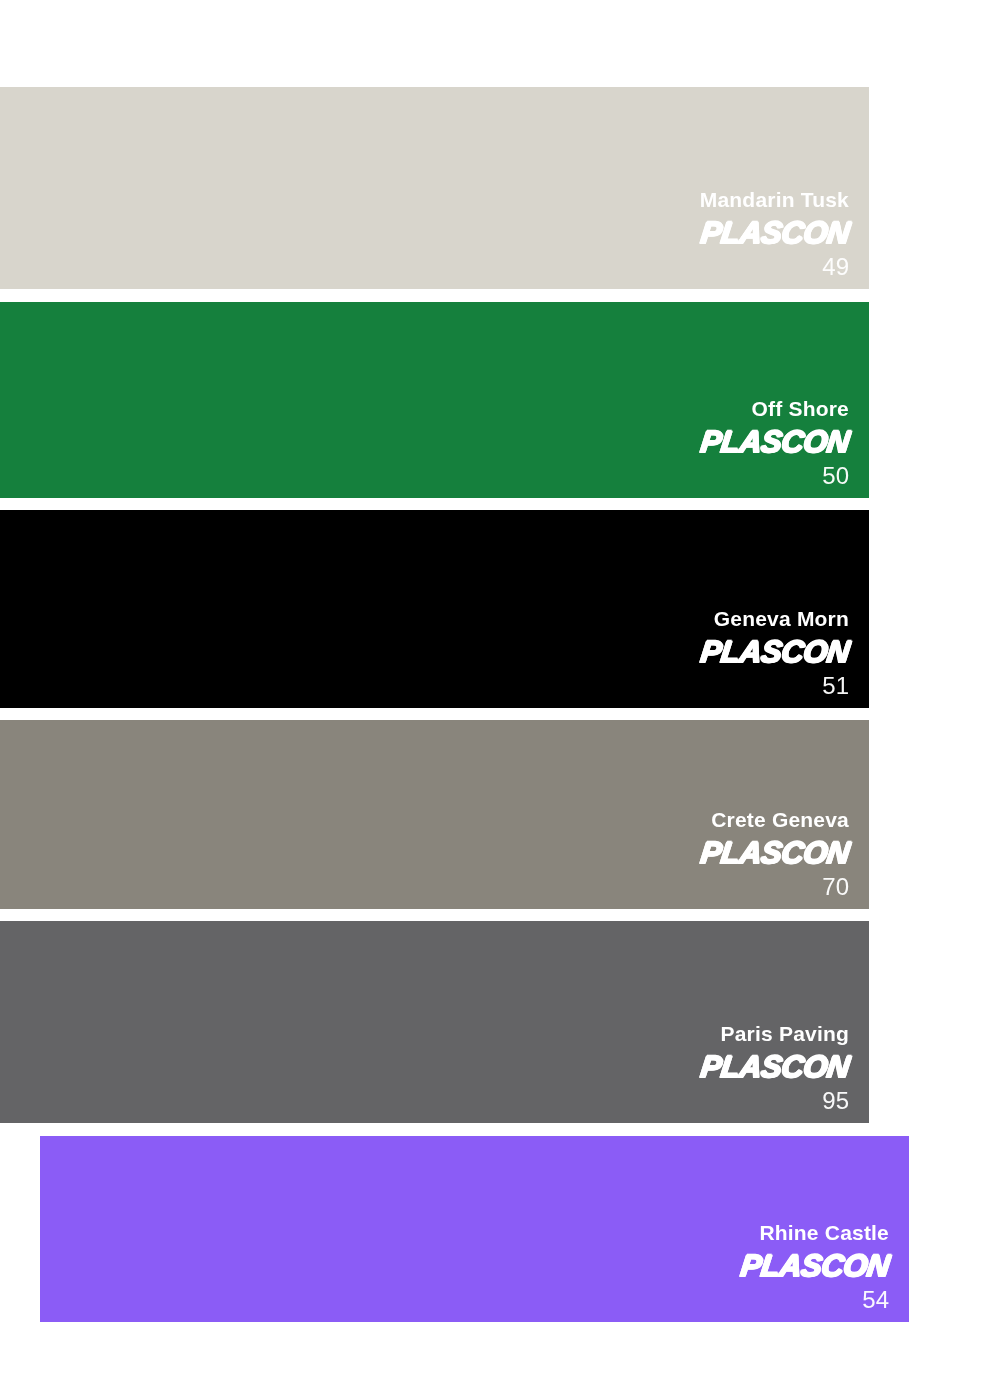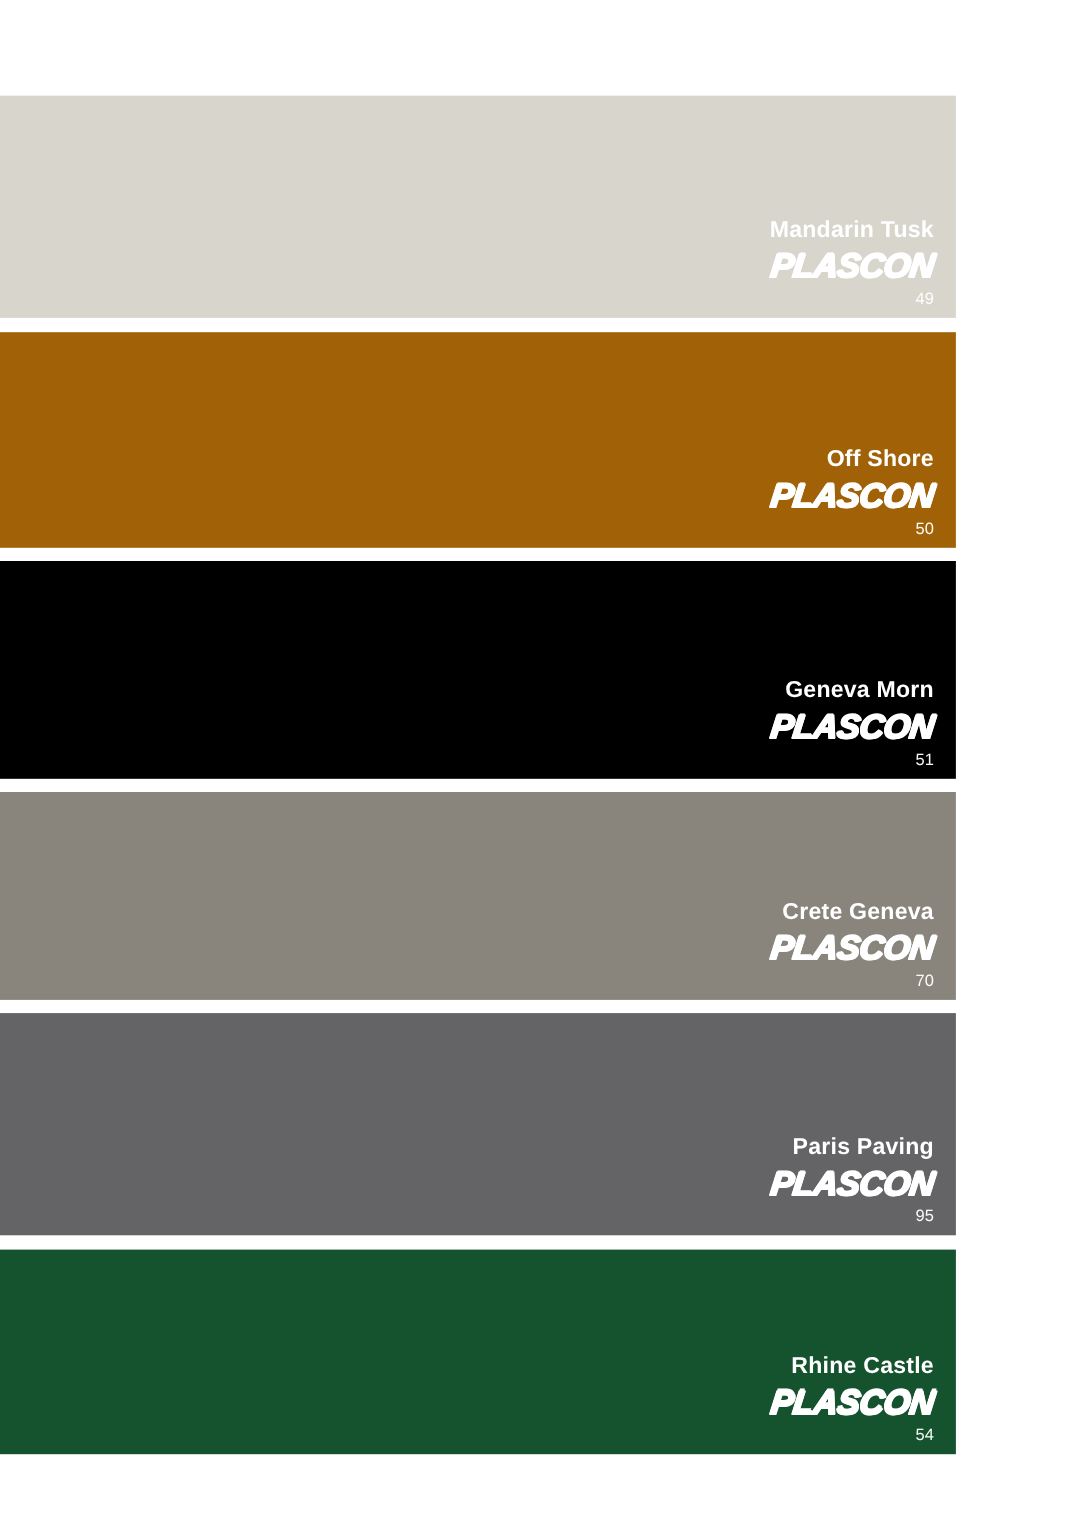--- a/index.html
+++ b/index.html
@@ -73,40 +73,40 @@
        0 -1px 0 #ffffff,
        1px 1px 0 #ffffff,
       -1px 1px 0 #ffffff;
   }
 
   .swatch-number {
     display: block;
     margin-top: 7px;
     color: #ffffff;
     font-family: "Liberation Sans", sans-serif;
-    font-size: 15px;
+    font-size: 24px;
     font-weight: 300;
     line-height: 1;
     opacity: 0.96;
     white-space: nowrap;
   }
 </style>
 </head>
 <body>
 
 <div id="swatch-page">
 
 <div class="swatch-band" style="top: 87px; height: 202px; background: rgb(216, 213, 204);">
     <div class="swatch-label-stack">
       <span class="swatch-name">Mandarin Tusk</span>
       <span class="brand-logo">PLASCON</span>
       <span class="swatch-number">49</span>
     </div>
   </div>
-    <div class="swatch-band" style="top: 302px; height: 196px; background: #a16207;">
+    <div class="swatch-band" style="top: 302px; height: 196px; background: #15803d;">
     <div class="swatch-label-stack">
       <span class="swatch-name">Off Shore</span>
       <span class="brand-logo">PLASCON</span>
       <span class="swatch-number">50</span>
     </div>
   </div>
     <div class="swatch-band" style="top: 510px; height: 198px; background: #000000;">
     <div class="swatch-label-stack">
       <span class="swatch-name">Geneva Morn</span>
       <span class="brand-logo">PLASCON</span>
@@ -120,20 +120,20 @@
       <span class="swatch-number">70</span>
     </div>
   </div>
     <div class="swatch-band" style="top: 921px; height: 202px; background: rgb(100, 100, 102);">
     <div class="swatch-label-stack">
       <span class="swatch-name">Paris Paving</span>
       <span class="brand-logo">PLASCON</span>
       <span class="swatch-number">95</span>
     </div>
   </div>
-    <div class="swatch-band" style="top: 1136px; height: 186px; background: #14532d;">
+    <div class="swatch-band" style="top: 1136px; height: 186px; background: #8b5cf6; margin-left: 40px;">
     <div class="swatch-label-stack">
       <span class="swatch-name">Rhine Castle</span>
       <span class="brand-logo">PLASCON</span>
       <span class="swatch-number">54</span>
     </div>
   </div>
   </div>
 
 </body></html>

